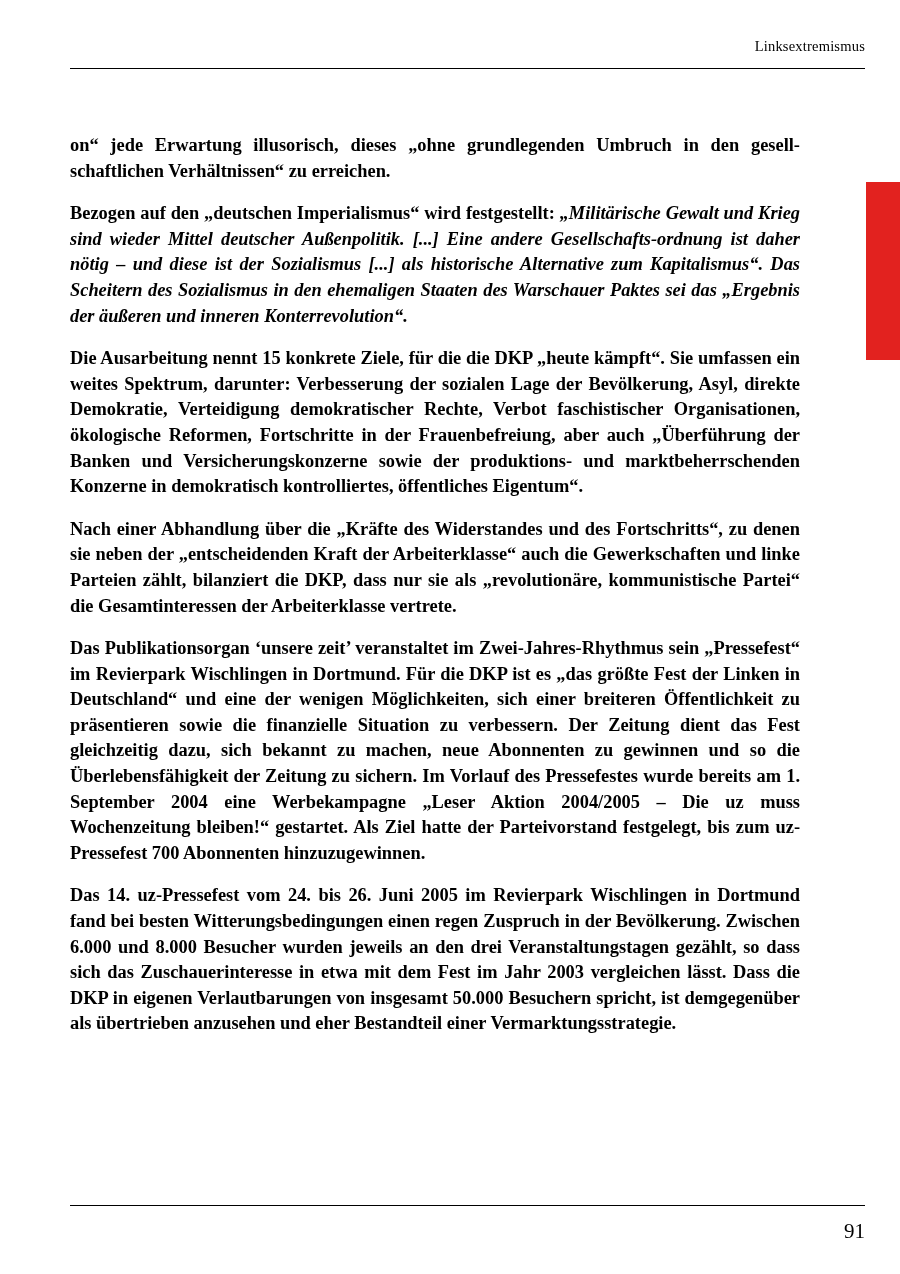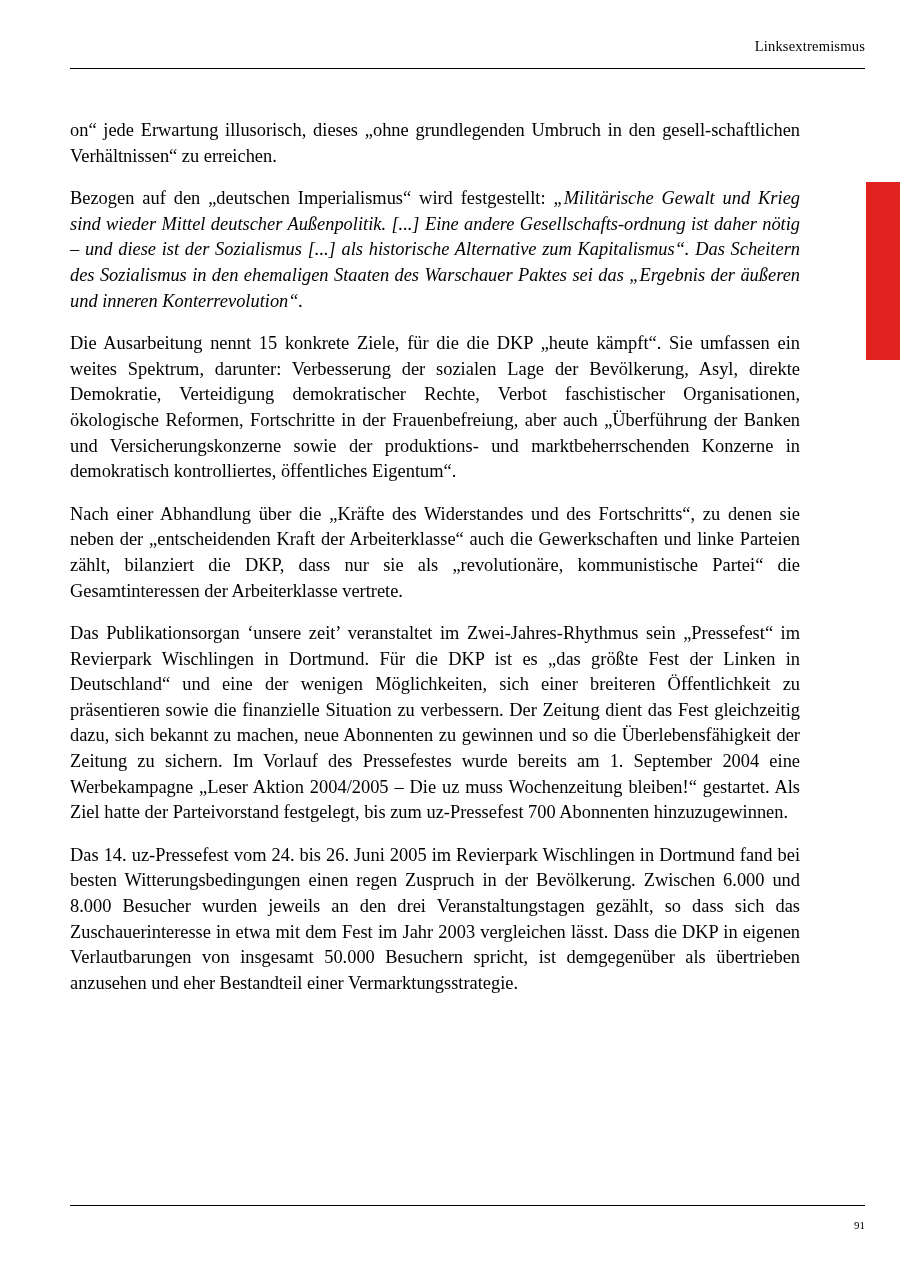--- a/index.html
+++ b/index.html
@@ -55,26 +55,27 @@
 
   
   .content {
     position: absolute;
     left: 70px;
     top: 118px;
     width: 730px;
   }
 
   p.para {
-    margin: 0 0 17px 0;
+    margin: 15px 0 17px 0;
     font-size: 18.4px;
     line-height: 25.6px;
     text-align: justify;
     text-justify: inter-word;
     hyphens: manual;
+    font-weight: bold;
   }
 
   .it {
     font-style: italic;
   }
 
   h3.subhead {
     margin: 26px 0 14px 0;
     font-family: "Liberation Sans", sans-serif;
     font-size: 16.5px;
@@ -90,21 +91,21 @@
     width: 795px;
     height: 1px;
     background: #000;
   }
   .folio {
     position: absolute;
     left: 70px;
     top: 1219px;
     width: 795px;
     text-align: right;
-    font-size: 11px;
+    font-size: 21px;
   }
 </style>
 </head>
 <body>
 
 <div class="page">
 
   <div class="header">Linksextremismus</div>
   <div class="header-rule"></div>
 

